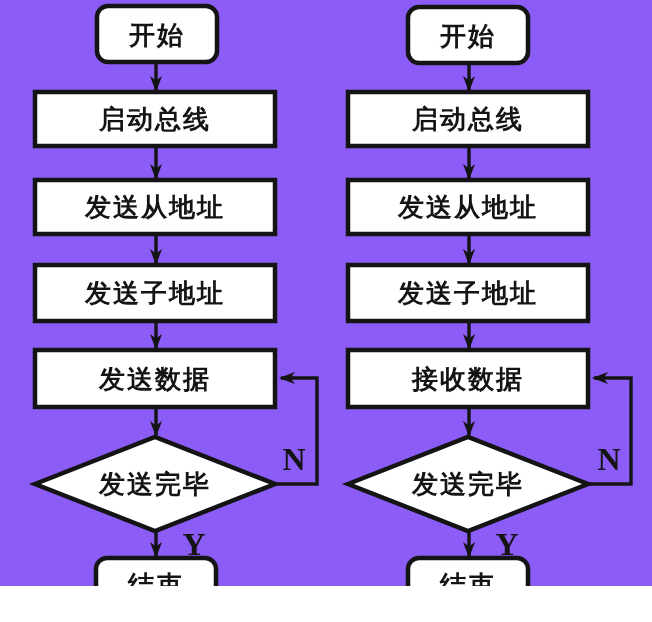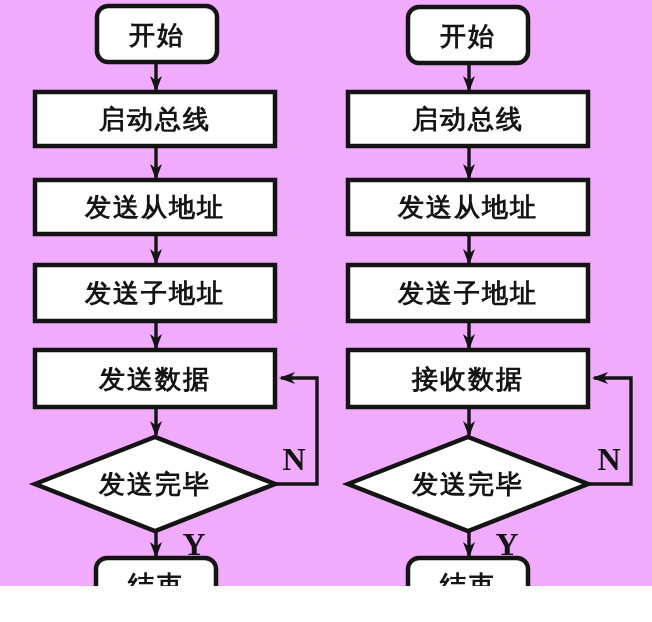--- a/index.html
+++ b/index.html
@@ -4,21 +4,21 @@
 <style>
   html, body {
     margin: 0;
     padding: 0;
     background: #ffffff;
   }
   #figure {
     position: relative;
     width: 652px;
     height: 586px;
-    background: #f0abfc;
+    background: #8b5cf6;
     overflow: hidden;
     font-family: "Liberation Sans", sans-serif;
   }
   .chart-svg {
     position: absolute;
     top: 0;
   }
   .chart-svg.left  { left: 0; }
   .chart-svg.right { left: 313px; }
 

